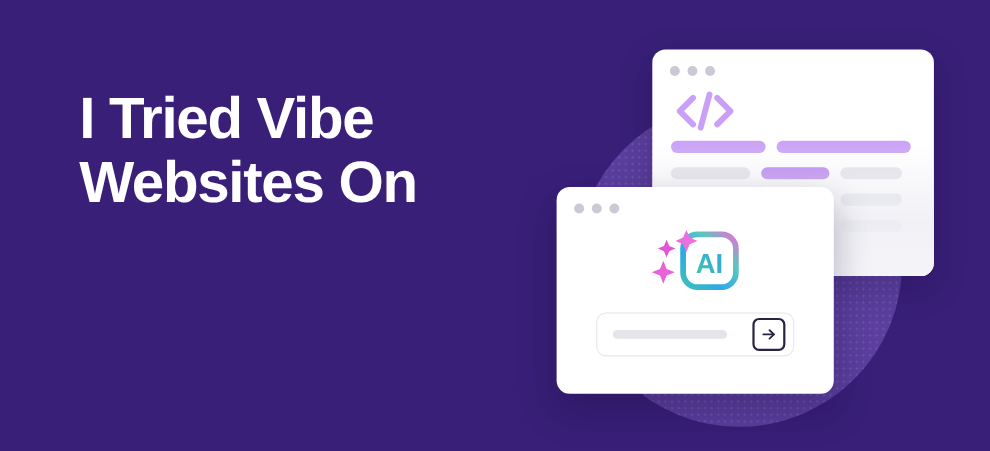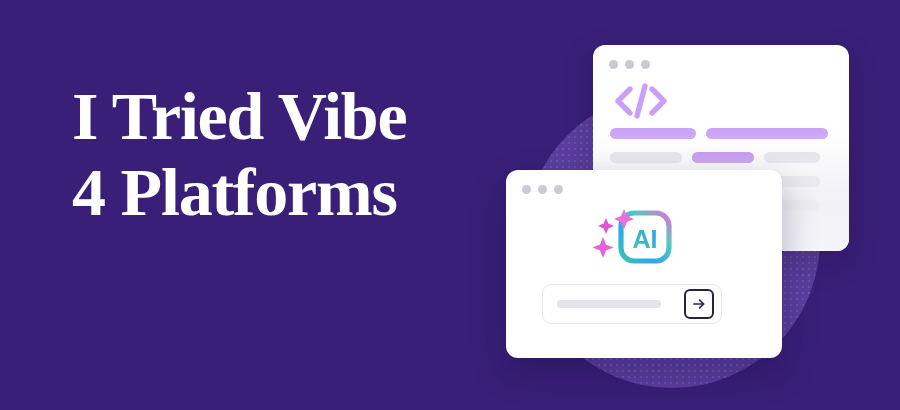--- a/index.html
+++ b/index.html
@@ -6,23 +6,22 @@
   body{
     width:900px;height:410px;overflow:hidden;
     font-family:"Liberation Sans",sans-serif;
     background:#391F78;
   }
   .stage{position:relative;width:900px;height:410px;overflow:hidden;background:#391F78;}
 
   
   .headline{
     position:absolute;left:72px;top:78px;width:420px;
-    color:#ffffff;font-weight:700;font-size:68px;line-height:1.12;
+    color:#ffffff;font-weight:700;font-size:53px;line-height:1.12;
     letter-spacing:-1.2px;
-    font-family:Liberation Serif, serif;
   }
   .headline .ln{display:block;white-space:nowrap;}
 
   
   .blob{
     position:absolute;left:524px;top:92px;width:296px;height:296px;
     border-radius:50%;
     background:#5B3E9E;
   }
   .blob::after{
@@ -54,21 +53,20 @@
   .bars{position:absolute;left:17px;top:83px;right:14px;}
   .bar{height:11px;border-radius:6px;background:#E2E2E9;display:block;}
   .bar.pl{background:#CBA4F7;}
   .bar.pd{background:#B77FF0;}
   .row{display:flex;gap:10px;margin-bottom:13px;}
 
   
   .win-ai{
     left:506px;top:170px;width:252px;height:188px;
     box-shadow:0 14px 34px rgba(18,7,45,.28);
-    padding-left:24px;
   }
   .ai-dots{left:16px;top:15px;}
   .ai-logo{position:absolute;left:84px;top:36px;width:86px;height:62px;}
   .prompt{
     position:absolute;left:36px;top:114px;width:180px;height:40px;
     border:1px solid #E6E6EC;border-radius:9px;background:#fff;
     display:flex;align-items:center;justify-content:space-between;padding:0 7px;
     box-sizing:border-box;
   }
   .prompt .ph{height:8px;border-radius:5px;background:#E4E4EA;width:104px;margin-left:7px;}
@@ -80,21 +78,21 @@
 </style>
 </head>
 <body>
 
 <div class="stage">
 
   <div class="blob"></div>
 
   <div class="headline">
     <span class="ln">I Tried Vibe</span>
-    <span class="ln">4 Platforms</span>
+    <span class="ln">Websites On</span>
   </div>
 
   <div class="win win-code">
 
     <div class="dots code-dots">
       <i></i>
       <i></i>
       <i></i>
     </div>
 

